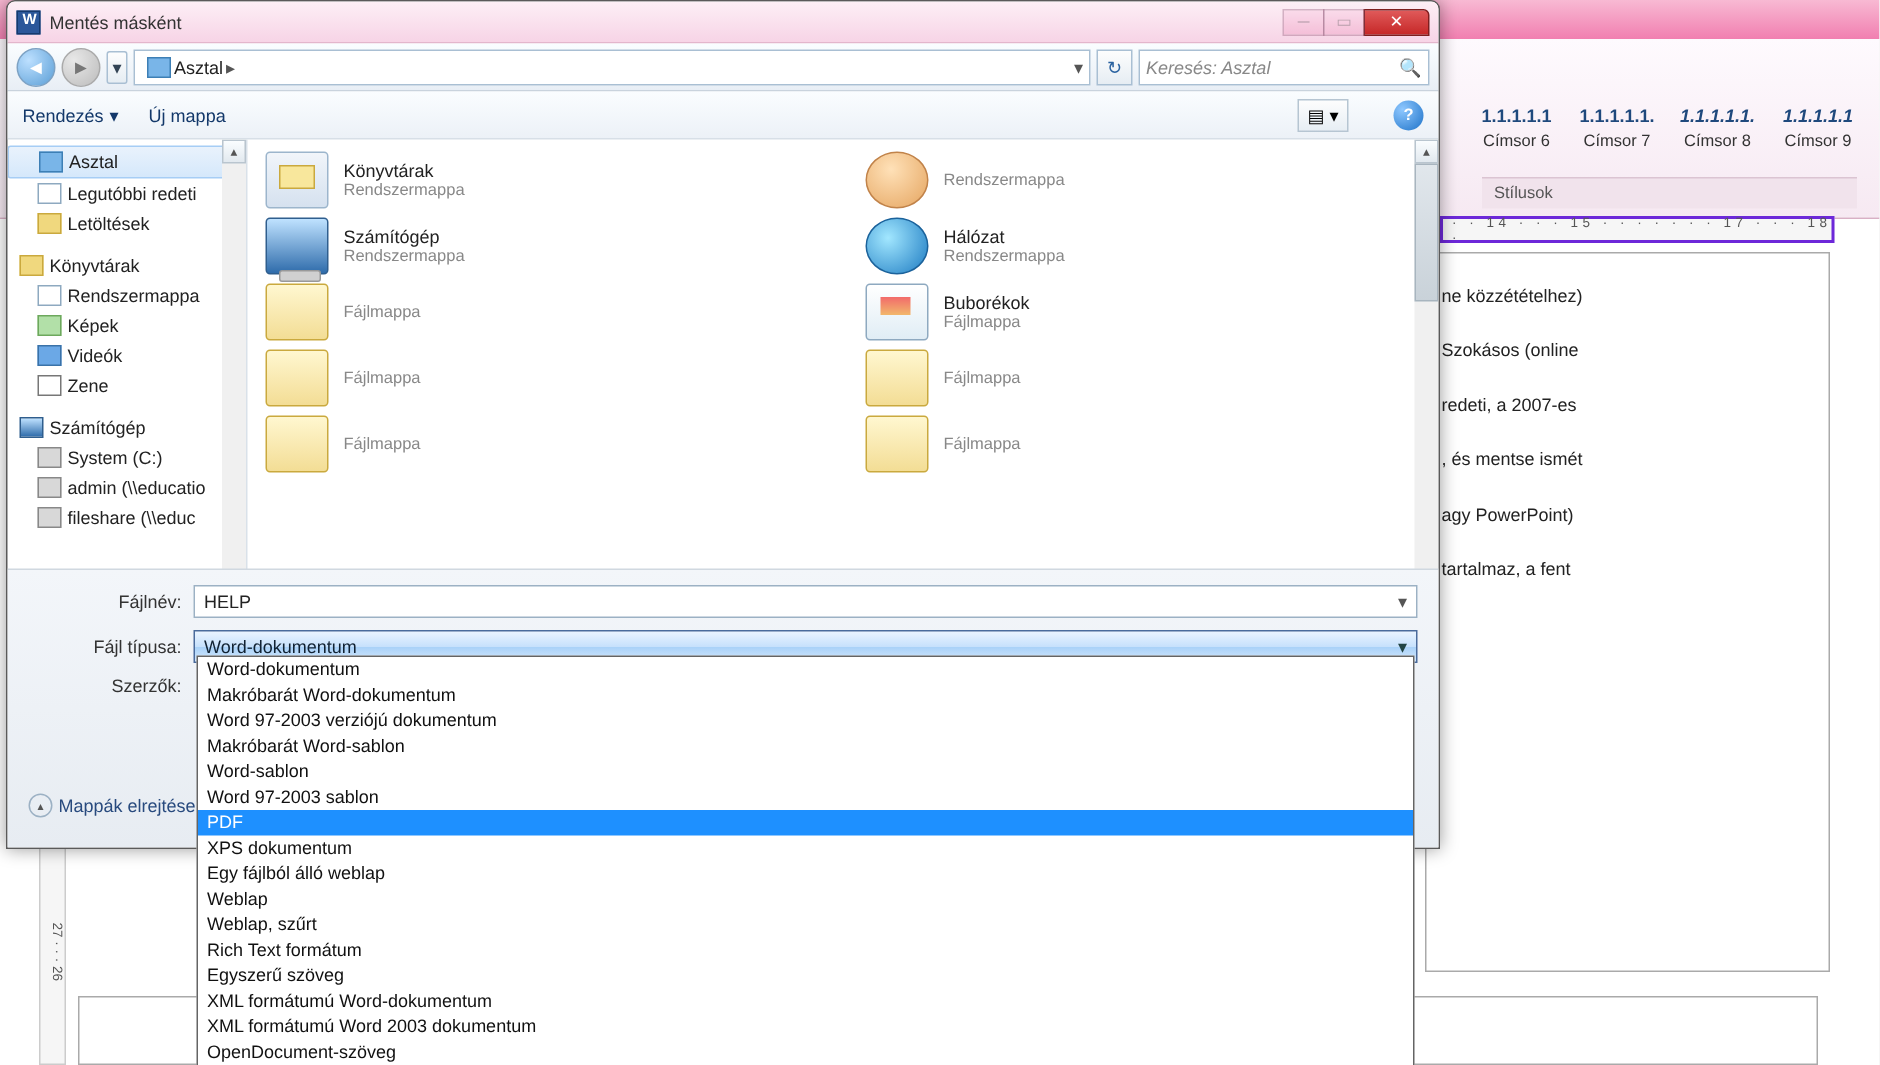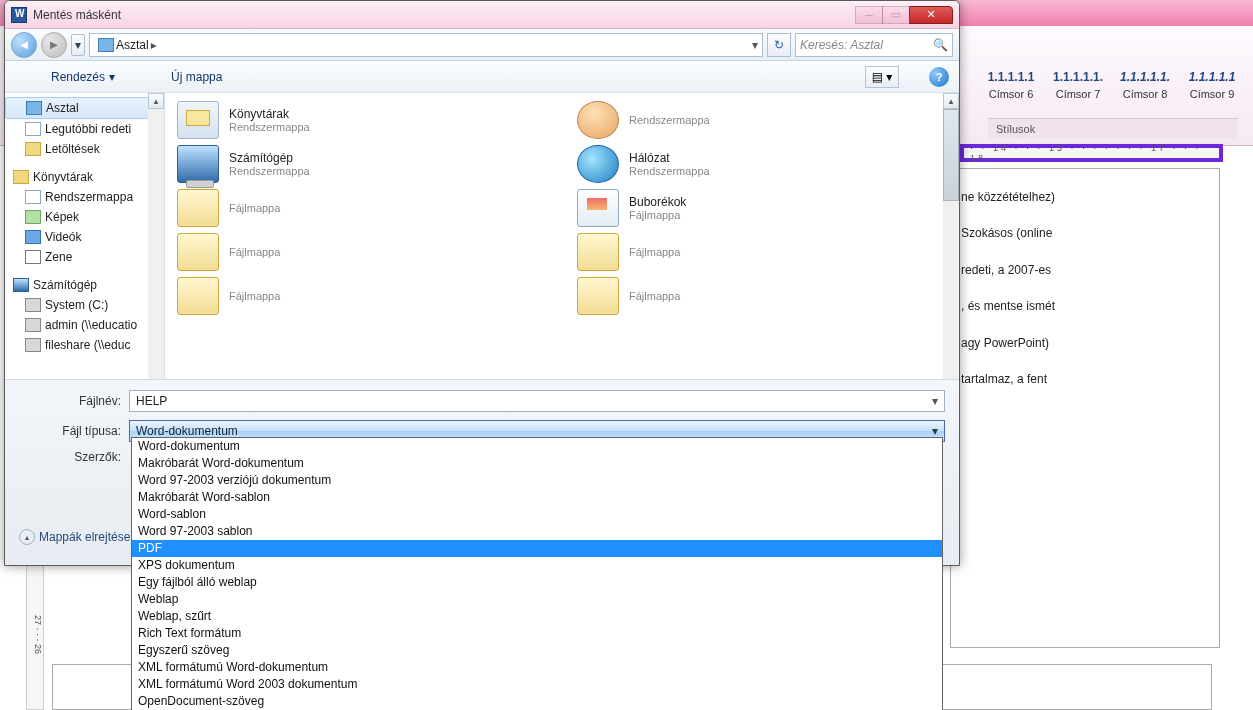--- a/index.html
+++ b/index.html
@@ -8,21 +8,21 @@
   
   .word-bg { position: absolute; top: 0; left: 0; right: 0; bottom: 0; background: #fff; }
   .word-top { height: 26px; background: linear-gradient(#f8b9d3, #f17fb0); }
   .word-ribbon { height: 120px; background: linear-gradient(#fefafe,#f6e9f2); border-bottom:1px solid #d8b0c5; }
   .ribbon-styles { position:absolute; top:70px; left:980px; display:flex; gap:5px; }
   .style-item { width:62px; text-align:center; }
   .style-num { font-size:12px; color:#1f497d; font-weight:bold; }
   .style-num.italic { font-style:italic;}
   .style-caption { color:#333; font-size:11px; margin-top:4px;}
   .stilusok-lbl { position:absolute; top:118px; left:988px; color:#555; font-size:11px; padding:4px 8px; background:#f1e3ec; border-top:1px solid #dbc4d2;width:250px;}
-  .word-ruler { position:absolute; top:144px; left:960px; right:30px; height:18px; background:#f6f6f6; border:4px solid #6d28d9; font-size:9px; color:#555; display:flex; align-items:center; padding-left:6px; letter-spacing:3px;}
+  .word-ruler { position:absolute; top:144px; left:960px; right:30px; height:18px; background:#f6f6f6; border:2px solid #6d28d9; font-size:9px; color:#555; display:flex; align-items:center; padding-left:6px; letter-spacing:3px;}
   .word-page { position:absolute; top:168px; left:950px; width:270px; height:480px; background:#fff; border:1px solid #aaa; padding:18px 10px; color:#222; font-size:14px; line-height:1.7;}
   .word-page p { margin-bottom:16px; }
   .left-ruler { position:absolute; left:26px; top:560px; width:18px; height:150px; background:#f6f6f6; border:1px solid #ccc; writing-mode:vertical-rl; font-size:9px; color:#555; text-align:center;}
   .page2 { position:absolute; top:664px; left:52px; width:1160px; height:46px; background:#fff; border:1px solid #aaa;}
 
   
   .dialog { position:absolute; top:0; left:4px; width:956px; height:566px; border:1px solid #5a5a5a; background:#fff; box-shadow:0 0 12px rgba(0,0,0,.4); border-radius:6px 6px 0 0; overflow:hidden;}
   .titlebar { height:28px; background:linear-gradient(#fdeff6, #f7d4e6); display:flex; align-items:center; padding:0 6px; border-bottom:1px solid #e3b6cc;}
   .titlebar .word-icon { width:16px; height:16px; background:#2b579a; border:1px solid #153a6e; margin-right:6px; position:relative;}
   .titlebar .word-icon::after{content:"W"; color:#fff; font-size:10px; position:absolute; left:3px; top:0; font-weight:bold;}
@@ -36,25 +36,25 @@
   .navbtn { width:26px; height:26px; border:1px solid #7da2c4; border-radius:50%; background:radial-gradient(circle at 30% 30%, #bde0ff, #5a9ed6); display:flex; align-items:center; justify-content:center; color:#fff; font-size:13px;}
   .navbtn.fwd{background:radial-gradient(circle at 30% 30%, #e8e8e8,#bcbcbc); border-color:#aaa; color:#777;}
   .chev{ width:14px;height:22px;border:1px solid #a9bfd3;border-radius:2px;background:linear-gradient(#fdfdfd,#e6edf3);display:flex;align-items:center;justify-content:center;color:#345;}
   .addrbar { flex:1; height:24px; border:1px solid #a9bfd3; background:#fff; display:flex; align-items:center; padding:0 4px; gap:4px;}
   .addrbar .seg { display:flex; align-items:center; gap:2px; color:#222; padding:0 4px;}
   .addrbar .folder-sm{width:16px;height:14px;background:#79b5e8;border:1px solid #3d7fb5;}
   .addrbar .tri{color:#555;}
   .addrbar .tail{flex:1;}
   .addrbar .dd{color:#555;}
   .refresh{width:24px;height:24px;border:1px solid #a9bfd3;background:linear-gradient(#fdfdfd,#e6edf3);display:flex;align-items:center;justify-content:center;color:#2a62a0;}
-  .search{width:158px;height:24px;border:1px solid #a9bfd3;background:#fff;display:flex;align-items:center;padding:0 4px;color:#888; font-style:italic;}
+  .search{width:194px;height:24px;border:1px solid #a9bfd3;background:#fff;display:flex;align-items:center;padding:0 4px;color:#888; font-style:italic;}
   .search .mag{margin-left:auto;color:#4c8ccf;font-style:normal;}
 
   .toolbar { height:32px; background:linear-gradient(#fafdff,#ecf1f7); border-bottom:1px solid #d7dfe7; display:flex; align-items:center; padding:0 10px; gap:20px;}
-  .toolbar .tbtn{ color:#13386a; display:flex; align-items:center; gap:4px;margin-left:36px;}
+  .toolbar .tbtn{ color:#13386a; display:flex; align-items:center; gap:4px;}
   .toolbar .spacer{flex:1;}
   .viewbtn{width:34px;height:22px;border:1px solid #b6c5d2;background:linear-gradient(#fdfdfd,#e7eef4);display:flex;align-items:center;justify-content:center;}
   .helpbtn{width:20px;height:20px;border-radius:50%;background:radial-gradient(circle at 30% 30%,#8fc8ff,#1d72c8);color:#fff;display:flex;align-items:center;justify-content:center;font-weight:bold;margin-left:10px;font-size:11px;}
 
   .body { position:absolute; top:92px; bottom:0; left:0; right:0; display:flex;}
   .sidebar { width:160px; border-right:1px solid #d9e1e9; overflow:hidden; padding:4px 0; position:relative;}
   .side-scroll{position:absolute;right:0;top:0;width:16px;height:100%;background:#f0f0f0;}
   .side-scroll .arrow{height:16px;background:linear-gradient(#fafdff,#e2e9ef);border:1px solid #b9c5cf;display:flex;align-items:center;justify-content:center;color:#555;font-size:9px;}
   .tree-item { display:flex; align-items:center; gap:4px; padding:3px 4px 3px 20px; color:#222;}
   .tree-item.sel { background:linear-gradient(#e9f2fc,#d5e8fb); border:1px solid #a6cdf5; border-radius:2px; }

